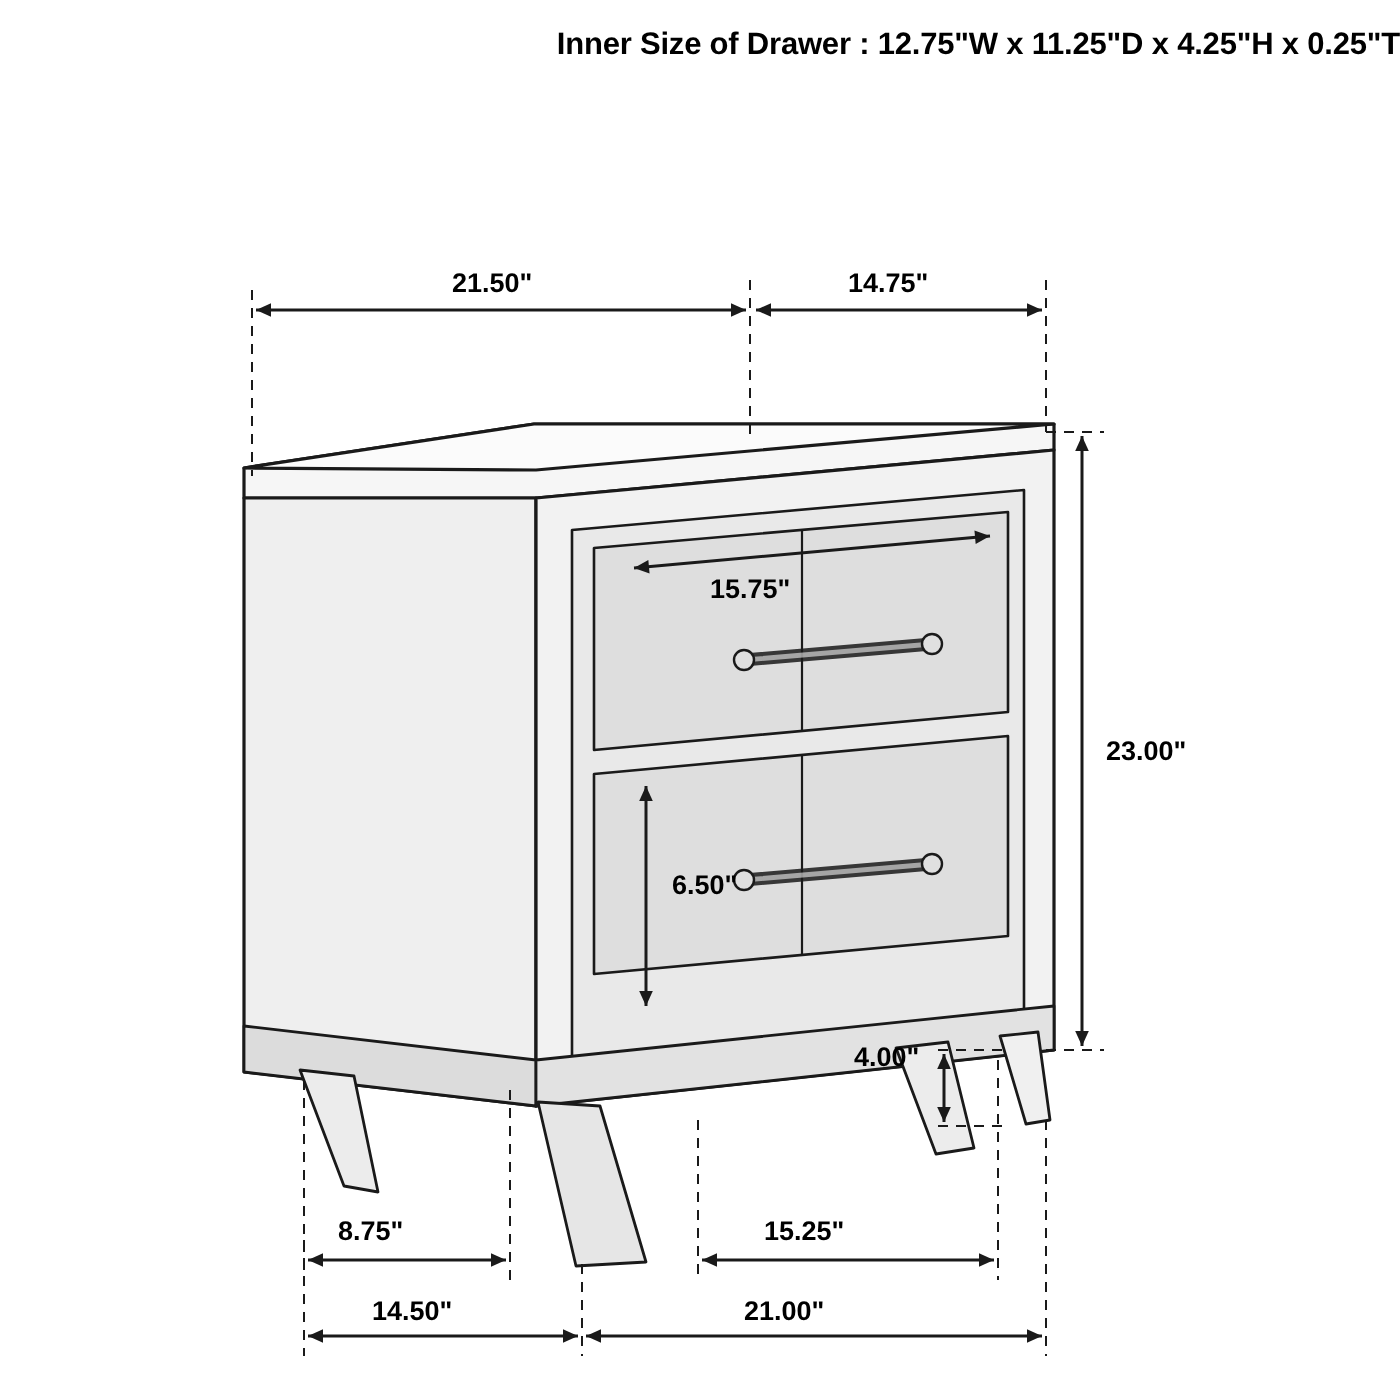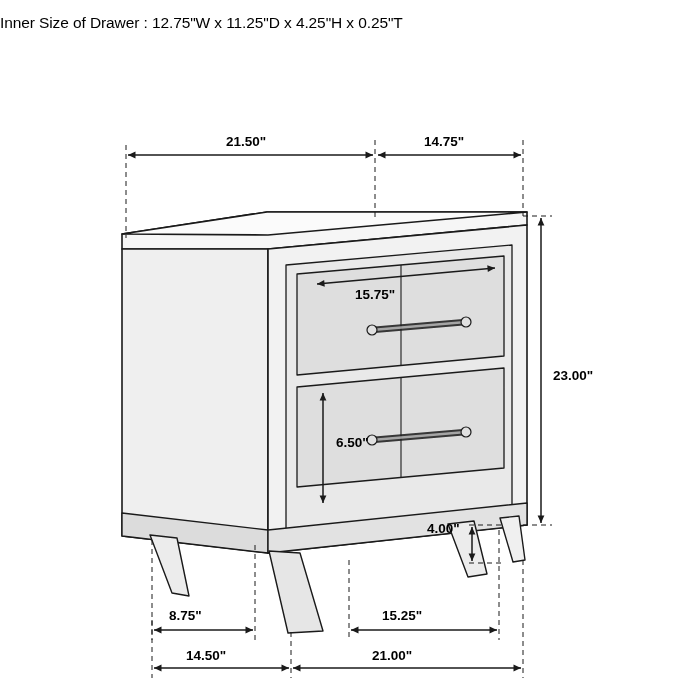--- a/index.html
+++ b/index.html
@@ -18,23 +18,23 @@
   #stage {
     position: relative;
     width: 700px;
     height: 700px;
   }
   .title {
     position: absolute;
     top: 14px;
     left: 0;
     width: 700px;
-    text-align: left;
+    text-align: right;
     font-size: 15.5px;
-    font-weight: normal;
+    font-weight: bold;
     letter-spacing: -0.1px;
     color: #000;
   }
   svg.diagram {
     position: absolute;
     top: 0;
     left: 0;
     width: 700px;
     height: 700px;
   }

